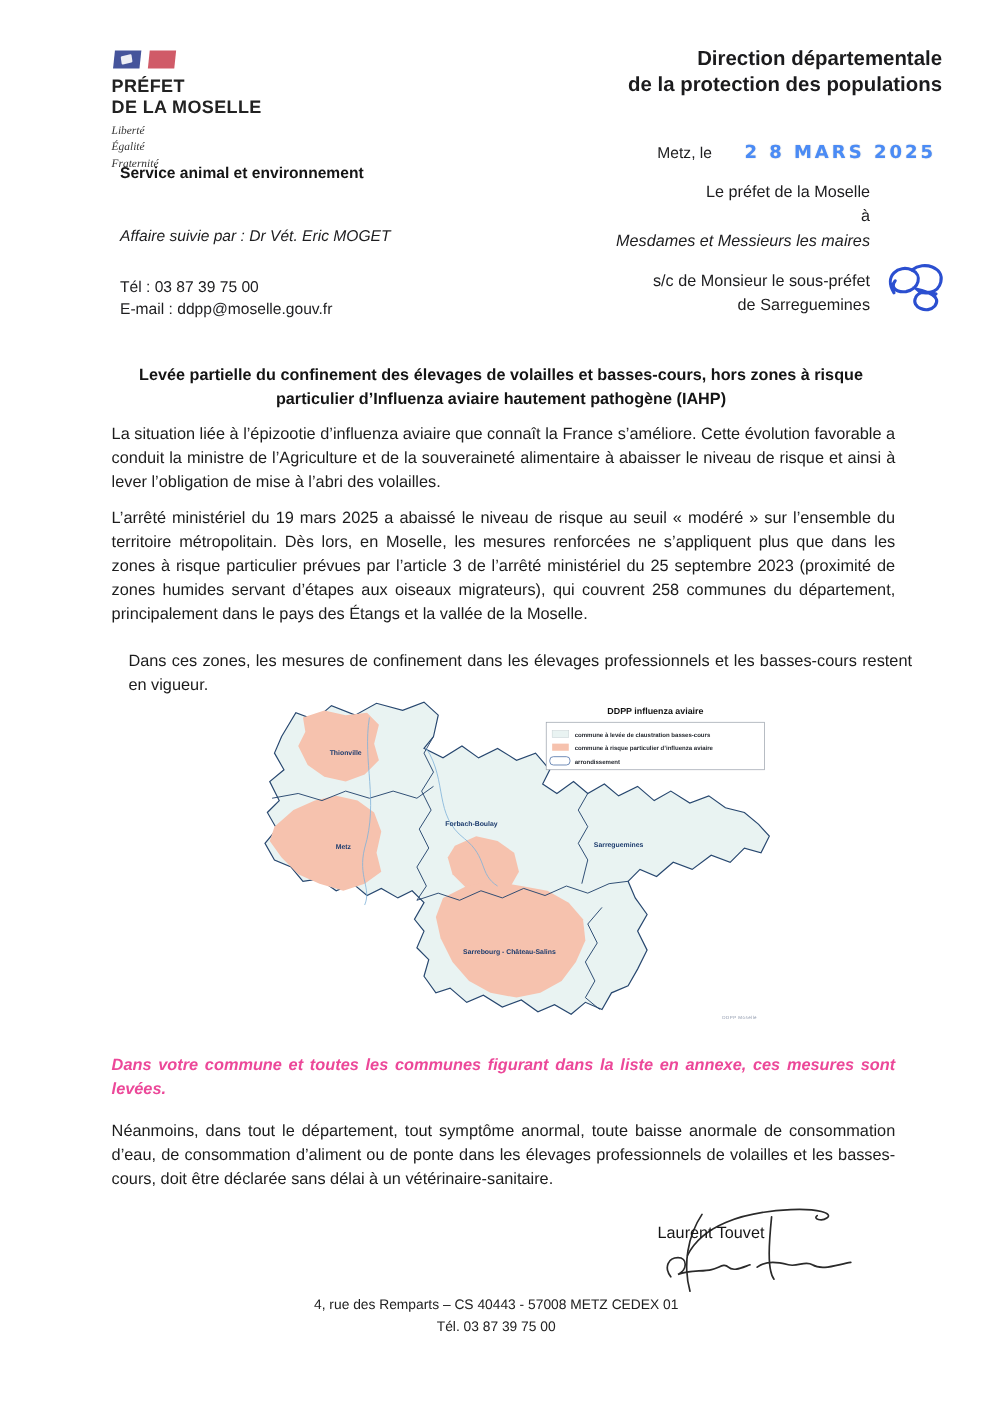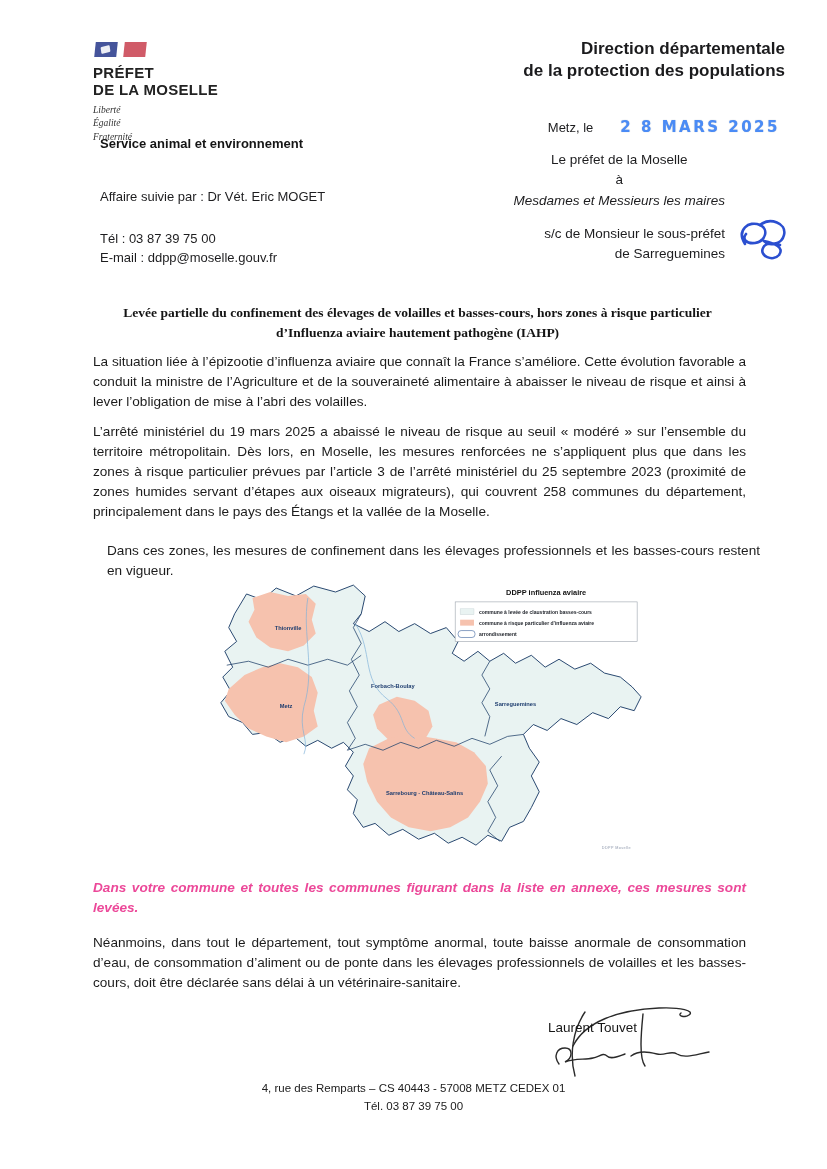--- a/index.html
+++ b/index.html
@@ -14,29 +14,29 @@
   .flag.blue{background:#45549b;position:relative;}
   .flag.blue::after{content:"";position:absolute;left:6px;top:4px;width:9px;height:7px;background:#fff;opacity:.9;border-radius:1px;transform:rotate(-14deg);}
   .flag.red{background:#d05b68;}
   .prefet{font-weight:bold;font-size:15px;line-height:1.14;letter-spacing:.3px;margin-top:6px;color:#222;}
   .motto{font-family:"Liberation Serif",serif;font-style:italic;font-size:9.5px;line-height:1.4;margin-top:6px;color:#333;}
   .service{position:absolute;left:100px;top:136px;font-weight:bold;font-size:13px;color:#151515;}
   
   .direction{position:absolute;right:42px;top:38px;text-align:right;font-weight:bold;font-size:17px;line-height:1.3;color:#1b1b1d;}
   .place-date{position:absolute;right:47px;top:118px;font-size:13px;display:flex;align-items:baseline;gap:27px;}
   .stamp{font-family:"DejaVu Sans",sans-serif;font-weight:bold;font-size:15px;letter-spacing:2.5px;color:#3b82f6;opacity:.92;text-shadow:0 0 1px rgba(95,113,134,.55);}
-  .recipient{position:absolute;right:102px;top:150px;text-align:center;font-size:13.5px;line-height:1.5;}
+  .recipient{position:absolute;right:102px;top:150px;text-align:right;font-size:13.5px;line-height:1.5;}
   .recipient .it{font-style:italic;}
   .sc{position:absolute;right:102px;top:224px;text-align:right;font-size:13.5px;line-height:1.5;}
   .paraph{position:absolute;right:36px;top:214px;}
   
   .contact{position:absolute;left:100px;top:188px;font-size:13px;line-height:1.42;}
-  .contact .handler{margin-bottom:24px;}
+  .contact .handler{margin-bottom:24px;font-style:italic;}
   
-  .subject{position:absolute;left:95px;top:303px;width:645px;text-align:center;font-weight:bold;font-size:13.5px;line-height:1.45;color:#141414;font-family:Liberation Serif, serif;}
+  .subject{position:absolute;left:95px;top:303px;width:645px;text-align:center;font-weight:bold;font-size:13.5px;line-height:1.45;color:#141414;}
   .para{position:absolute;left:93px;width:653px;font-size:13.6px;line-height:1.47;text-align:justify;color:#1c1c1c;}
   .p1{top:352px;} .p2{top:422px;} .p3{top:541px;margin-left:14px;}
   .p4{top:878px;font-weight:bold;color:#ec4899;font-style:italic;}
   .p5{top:933px;}
   
   .map-wrap{position:absolute;left:205px;top:580px;width:445px;height:292px;}
   .map-wrap svg{display:block;}
   
   .signatory{position:absolute;left:548px;top:1020px;font-size:13.5px;color:#161616;z-index:2;}
   .signature{position:absolute;left:545px;top:1000px;z-index:1;}

